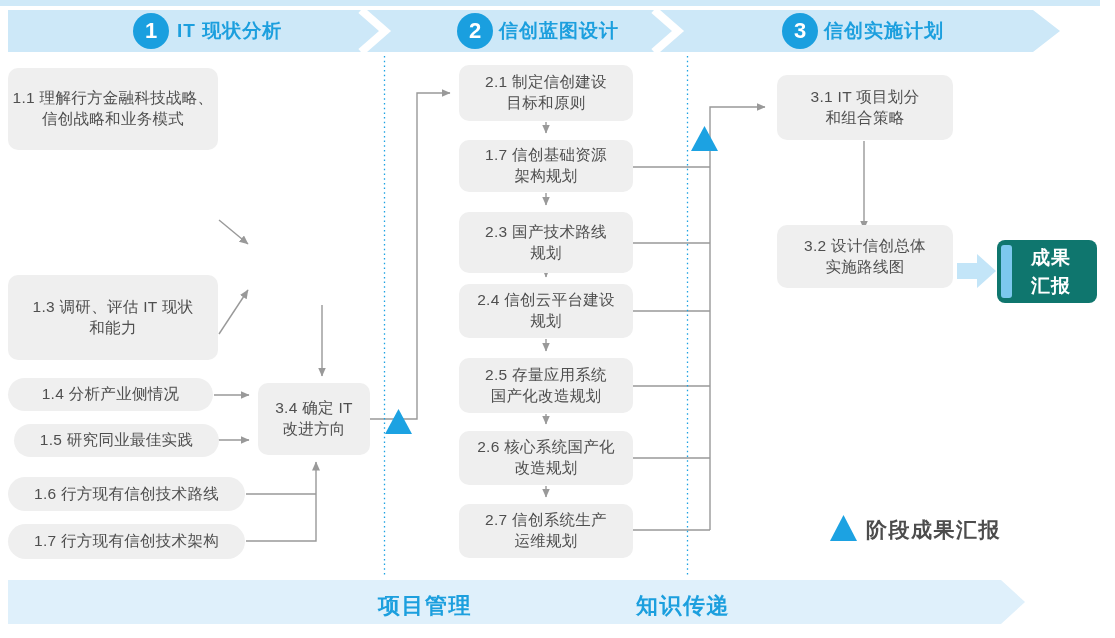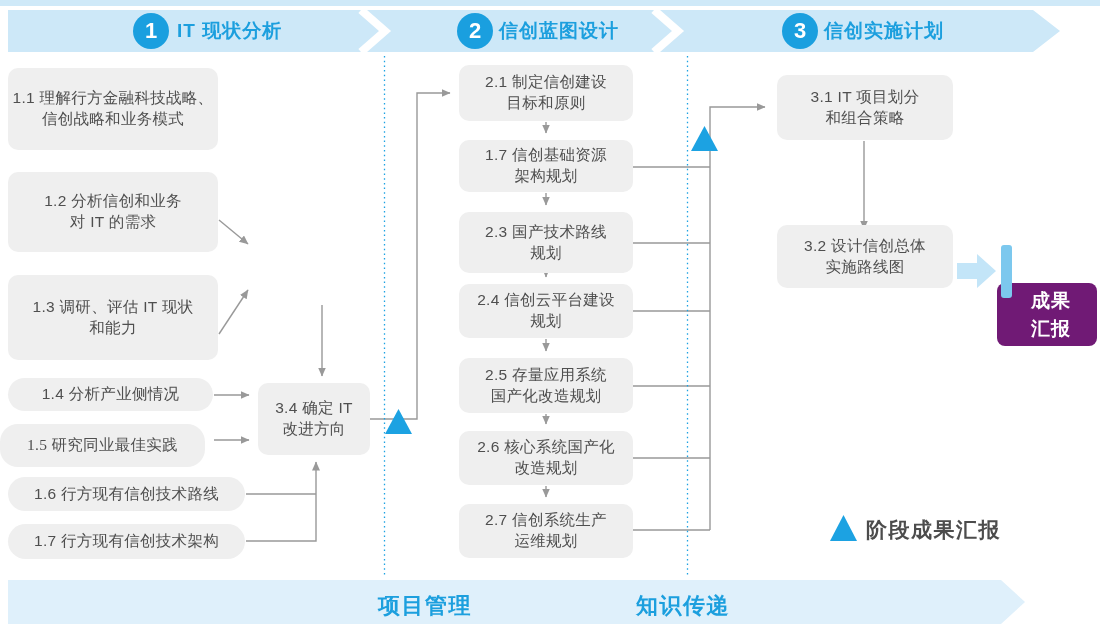--- a/index.html
+++ b/index.html
@@ -13,24 +13,24 @@
         clip-path:polygon(0 0, calc(100% - 24px) 0, 100% 50%, calc(100% - 24px) 100%, 0 100%);}
   .badge{position:absolute;top:13px;width:36px;height:36px;border-radius:50%;background:#1A9FDF;
          color:#fff;font-weight:bold;font-size:22px;display:flex;align-items:center;justify-content:center;}
   .phase-title{position:absolute;top:13px;height:36px;line-height:36px;color:#1C9FDE;
          font-weight:bold;font-size:19px;letter-spacing:1px;}
   .box{position:absolute;background:#EFEFEF;border-radius:10px;display:flex;align-items:center;
        justify-content:center;text-align:center;white-space:pre-line;color:#4F4F4F;
        font-size:15.5px;line-height:1.35;letter-spacing:.3px;}
   .pill{border-radius:18px;}
   svg.layer{position:absolute;left:0;top:0;pointer-events:none;}
-  .result{position:absolute;left:997px;top:240px;width:100px;height:63px;background:#701a75;
+  .result{position:absolute;left:997px;top:240px;width:100px;height:63px;background:#0f766e;
           border-radius:8px;display:flex;align-items:center;justify-content:center;text-align:center;
           white-space:pre-line;color:#ffffff;font-weight:bold;font-size:19px;line-height:1.45;
-          letter-spacing:1px;padding-left:8px;box-sizing:border-box;margin-top:43px;}
+          letter-spacing:1px;padding-left:8px;box-sizing:border-box;}
   .result-strip{position:absolute;left:4px;top:5px;width:11px;height:53px;background:#7CC8EE;border-radius:3px;}
   .legend-label{position:absolute;left:866px;top:516px;color:#4C4C4C;font-weight:bold;
           font-size:21px;letter-spacing:1.5px;}
   .footer-label{position:absolute;top:591px;color:#1C9FDE;font-weight:bold;font-size:22px;letter-spacing:1.5px;}
 </style>
 </head>
 <body>
 
 <div id="stage">
 
@@ -96,26 +96,24 @@
 
   <div class="badge" style="left:133px;">1</div>
   <div class="phase-title" style="left:177px;">IT 现状分析</div>
   <div class="badge" style="left:457px;">2</div>
   <div class="phase-title" style="left:499px;">信创蓝图设计</div>
   <div class="badge" style="left:782px;">3</div>
   <div class="phase-title" style="left:824px;">信创实施计划</div>
 
   <div class="box" style="left:8px;top:68px;width:210px;height:82px;">1.1 理解行方金融科技战略、
 信创战略和业务模式</div>
-  <div class="box" style="left:8px;top:172px;width:210px;height:80px;">1.2 分析信创和业务
-对 IT 的需求</div>
   <div class="box" style="left:8px;top:275px;width:210px;height:85px;">1.3 调研、评估 IT 现状
 和能力</div>
   <div class="box pill" style="left:8px;top:378px;width:205px;height:33px;">1.4 分析产业侧情况</div>
-  <div class="box pill" style="left:0;top:424px;width:205px;height:43px;font-family:Liberation Serif, serif;">1.5 研究同业最佳实践</div>
+  <div class="box pill" style="left:14px;top:424px;width:205px;height:33px;">1.5 研究同业最佳实践</div>
   <div class="box pill" style="left:8px;top:477px;width:237px;height:34px;">1.6 行方现有信创技术路线</div>
   <div class="box pill" style="left:8px;top:524px;width:237px;height:35px;">1.7 行方现有信创技术架构</div>
   <div class="box" style="left:258px;top:383px;width:112px;height:72px;">3.4 确定 IT
 改进方向</div>
 
   <div class="box" style="left:459px;top:65px;width:174px;height:56px;">2.1 制定信创建设
 目标和原则</div>
   <div class="box" style="left:459px;top:140px;width:174px;height:52px;">1.7 信创基础资源
 架构规划</div>
   <div class="box" style="left:459px;top:212px;width:174px;height:61px;">2.3 国产技术路线

